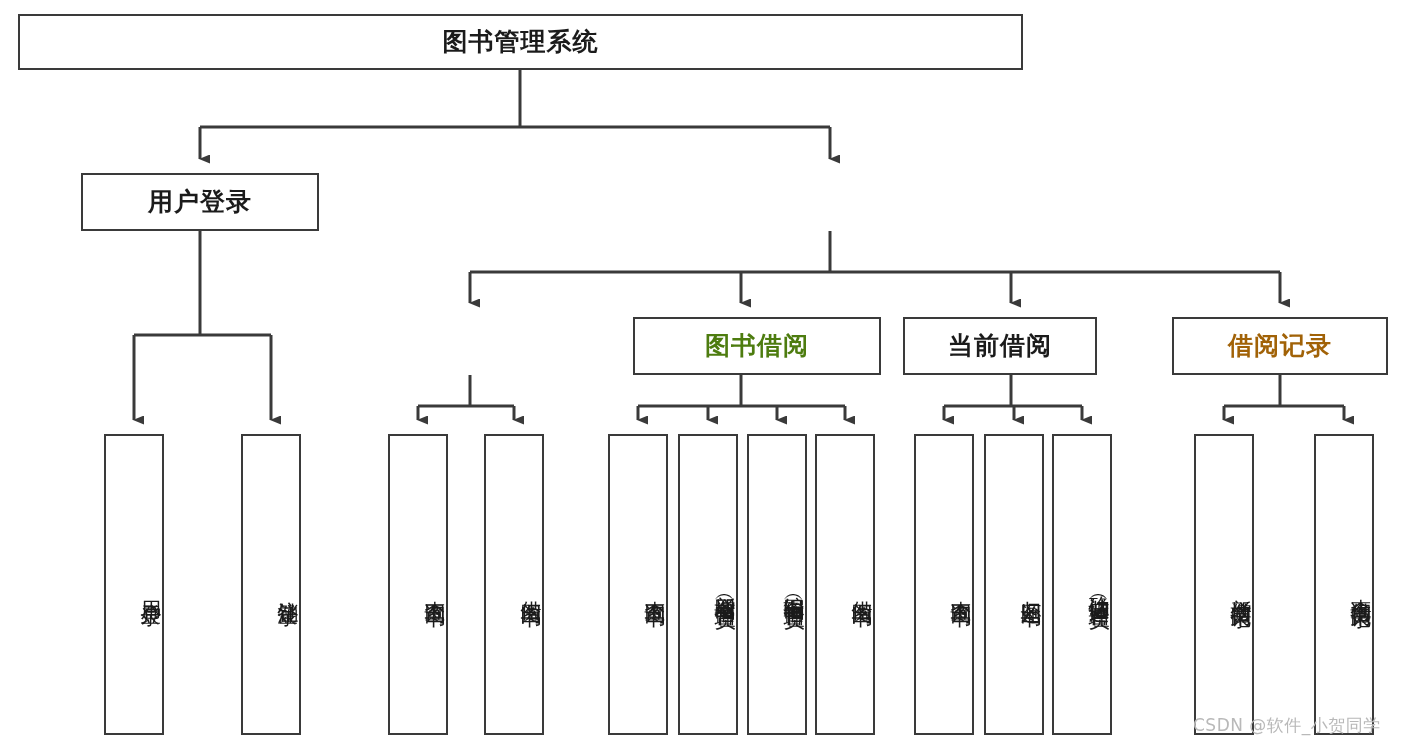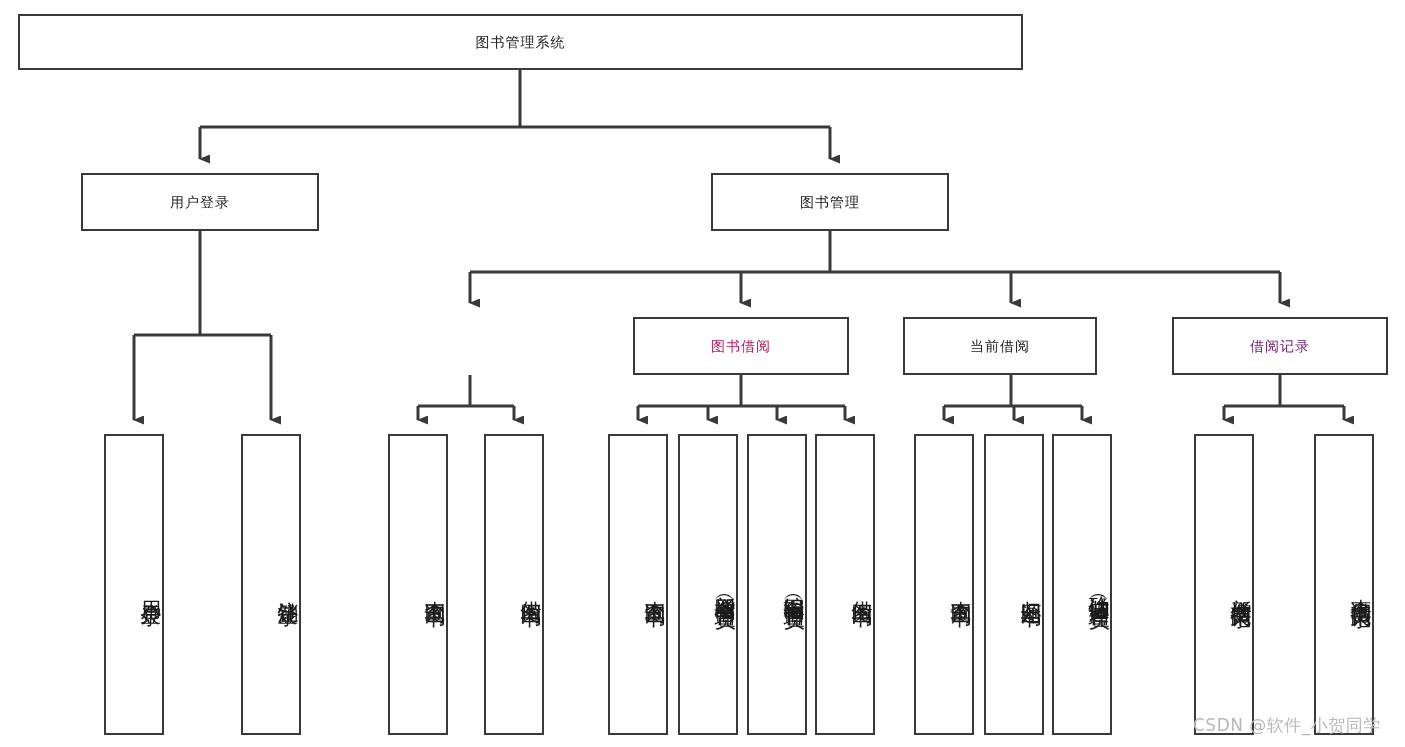--- a/index.html
+++ b/index.html
@@ -30,22 +30,23 @@
     box-sizing: border-box;
     background: #ffffff;
     border: 2px solid #3a3a3a;
     display: flex;
     align-items: center;
     justify-content: center;
     color: #1b1b1b;
     line-height: 1.05;
   }
   .node.horiz {
-    font-size: 14px;
+    font-size: 25px;
     letter-spacing: 1px;
+    font-weight: bold;
   }
   .node.vert {
     writing-mode: vertical-rl;
     text-orientation: upright;
     font-size: 21px;
     letter-spacing: 2px;
     align-items: flex-start;
     justify-content: center;
     padding-top: 6px;
   }
@@ -118,31 +119,28 @@
     </g>
   </svg>
 
   <div class="node horiz" style="left: 18px; top: 14px; width: 1005px; height: 56px; border-color: rgb(58, 58, 58); background: rgb(255, 255, 255); color: rgb(27, 27, 27);">
     <span>图书管理系统</span>
   </div>
 
   <div class="node horiz" style="left: 81px; top: 173px; width: 238px; height: 58px; border-color: rgb(58, 58, 58); background: rgb(255, 255, 255); color: rgb(27, 27, 27);">
     <span>用户登录</span>
   </div>
-  <div class="node horiz" style="left: 711px; top: 173px; width: 238px; height: 58px; border-color: rgb(58, 58, 58); background: rgb(255, 255, 255); color: rgb(27, 27, 27);">
-    <span>图书管理</span>
-  </div>
 
-  <div class="node horiz" style="left: 633px; top: 317px; width: 216px; height: 58px; border-color: rgb(58, 58, 58); background: rgb(255, 255, 255); color: #be185d;">
+  <div class="node horiz" style="left: 633px; top: 317px; width: 248px; height: 58px; border-color: rgb(58, 58, 58); background: rgb(255, 255, 255); color: #4d7c0f;">
     <span>图书借阅</span>
   </div>
   <div class="node horiz" style="left: 903px; top: 317px; width: 194px; height: 58px; border-color: rgb(58, 58, 58); background: rgb(255, 255, 255); color: rgb(27, 27, 27);">
     <span>当前借阅</span>
   </div>
-  <div class="node horiz" style="left: 1172px; top: 317px; width: 216px; height: 58px; border-color: rgb(58, 58, 58); background: rgb(255, 255, 255); color: #701a75;">
+  <div class="node horiz" style="left: 1172px; top: 317px; width: 216px; height: 58px; border-color: rgb(58, 58, 58); background: rgb(255, 255, 255); color: #a16207;">
     <span>借阅记录</span>
   </div>
 
   <div class="node vert" style="left: 104px; top: 434px; width: 60px; height: 301px; border-color: rgb(58, 58, 58); background: rgb(255, 255, 255); color: rgb(27, 27, 27);">
     <span class="vtext">用户登录</span>
   </div>
   <div class="node vert" style="left: 241px; top: 434px; width: 60px; height: 301px; border-color: rgb(58, 58, 58); background: rgb(255, 255, 255); color: rgb(27, 27, 27);">
     <span class="vtext">注销登录</span>
   </div>
   <div class="node vert" style="left: 388px; top: 434px; width: 60px; height: 301px; border-color: rgb(58, 58, 58); background: rgb(255, 255, 255); color: rgb(27, 27, 27);">

